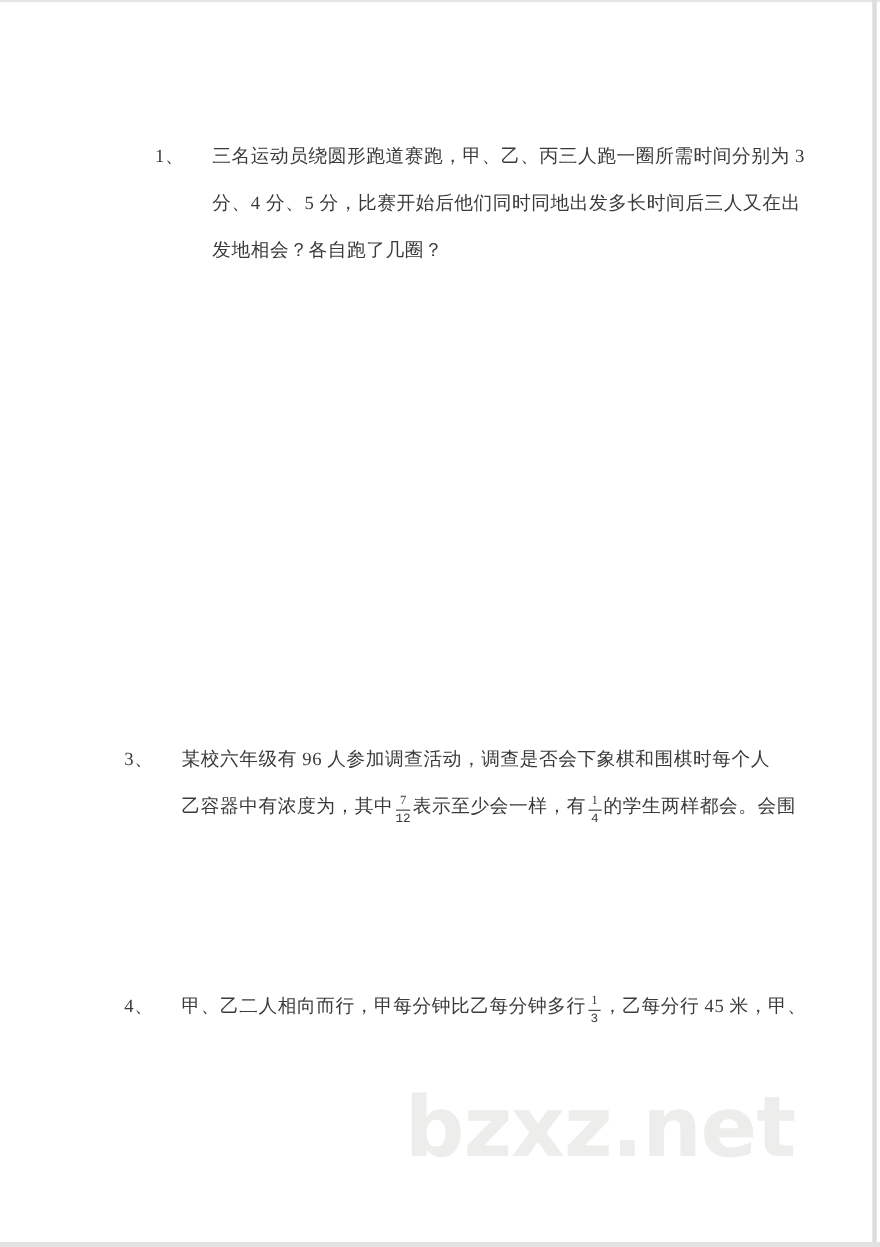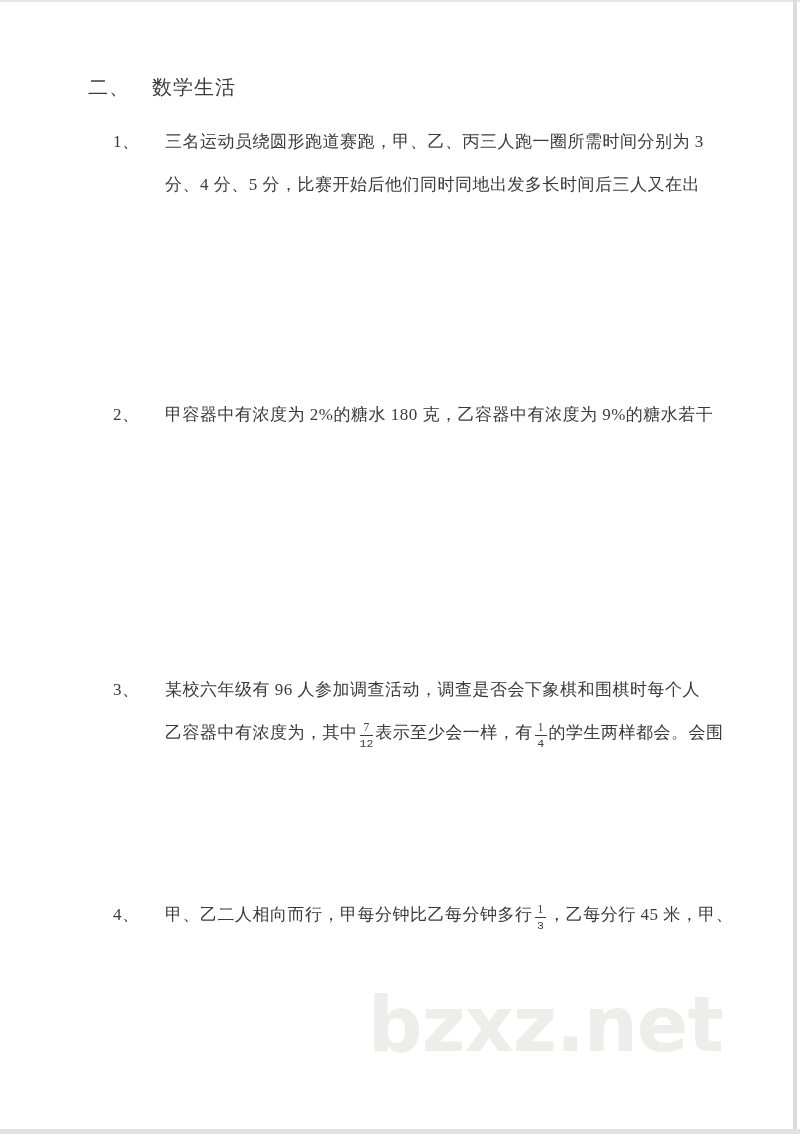--- a/index.html
+++ b/index.html
@@ -47,31 +47,28 @@
     letter-spacing:-1px;white-space:nowrap;
     user-select:none;
   }
 </style>
 </head>
 <body>
 
 <div id="page">
   <div class="edge-top"></div>
 
-  <div class="heading">
-    <span class="h-num">二、</span><span>数学生活</span>
-  </div>
 
   <div id="problems">
-      <div class="problem" style="top: 120px;">
+      <div class="problem" style="top: 120px; margin-left: 28px;">
         <div class="p-line"><span class="p-num">1、</span><span>三名运动员绕圆形跑道赛跑，甲、乙、丙三人跑一圈所需时间分别为 3</span></div>
         <div class="p-line"><span class="p-indent"></span><span>分、4 分、5 分，比赛开始后他们同时同地出发多长时间后三人又在出</span></div>
+        <div class="p-line"><span class="p-indent"></span><span>发地相会？各自跑了几圈？</span></div>
       </div>
       <div class="problem" style="top: 393px;">
-        <div class="p-line"><span class="p-num">2、</span><span>甲容器中有浓度为 2%的糖水 180 克，乙容器中有浓度为 9%的糖水若干</span></div>
       </div>
       <div class="problem" style="top: 668px;">
         <div class="p-line"><span class="p-num">3、</span><span>某校六年级有 96 人参加调查活动，调查是否会下象棋和围棋时每个人</span></div>
         <div class="p-line"><span class="p-indent"></span><span>乙容器中有浓度为，其中</span><span class="frac"><span class="num">7</span><span class="den">12</span></span><span>表示至少会一样，有</span><span class="frac"><span class="num">1</span><span class="den">4</span></span><span>的学生两样都会。会围</span></div>
       </div>
       <div class="problem" style="top: 893px;">
         <div class="p-line"><span class="p-num">4、</span><span>甲、乙二人相向而行，甲每分钟比乙每分钟多行</span><span class="frac"><span class="num">1</span><span class="den">3</span></span><span>，乙每分行 45 米，甲、</span></div>
       </div>
     </div>
 

